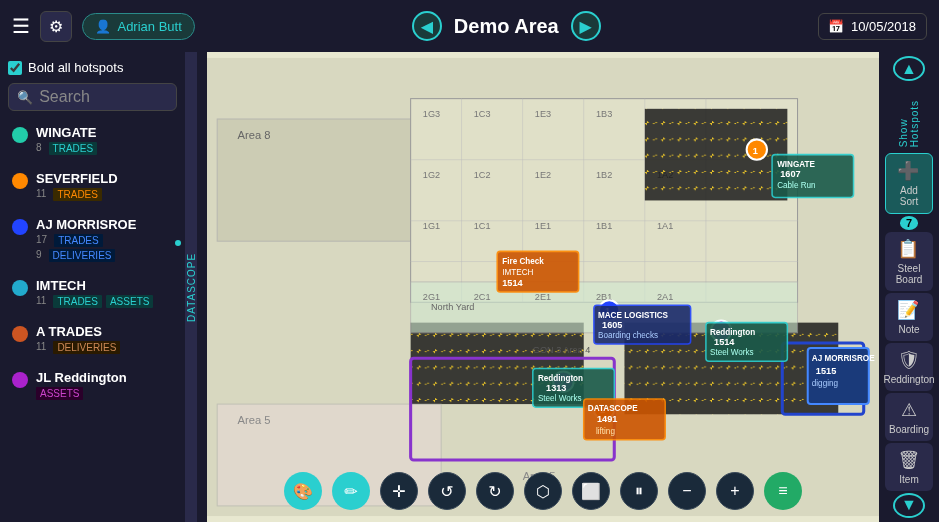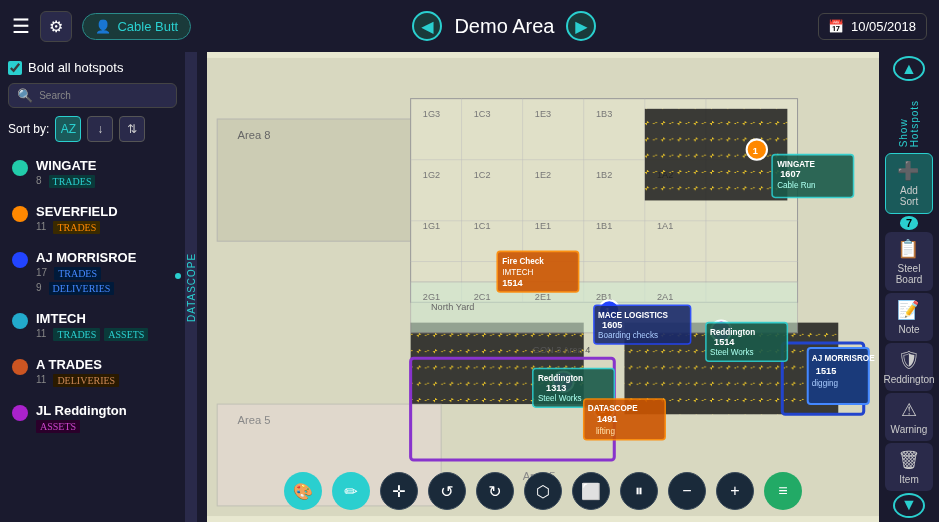--- a/index.html
+++ b/index.html
@@ -57,21 +57,21 @@
       border-radius: 50%;
       color: #2acfcf;
       width: 30px; height: 30px;
       cursor: pointer;
       font-size: 16px;
       display: flex; align-items: center; justify-content: center;
     }
     .header-title {
       color: #fff;
       font-size: 20px;
-      font-weight: normal;
+      font-weight: bold;
     }
     .header-right {
       display: flex; align-items: center; gap: 8px;
     }
     .date-btn {
       background: #1a1a2e;
       border: 1px solid #444;
       border-radius: 6px;
       color: #fff;
       padding: 5px 10px;
@@ -119,21 +119,21 @@
       padding: 4px 8px;
       gap: 6px;
       margin-bottom: 8px;
     }
     .search-icon { color: #888; font-size: 13px; }
     .search-input {
       background: transparent;
       border: none;
       outline: none;
       color: #fff;
-      font-size: 10px;
+      font-size: 16px;
       width: 100%;
     }
     .search-input::placeholder { color: #888; }
     .sort-row {
       display: flex;
       align-items: center;
       gap: 6px;
       margin-bottom: 10px;
       color: #fff;
       font-size: 12px;
@@ -169,21 +169,20 @@
     }
     .company-info { display: flex; flex-direction: column; }
     .company-name { color: #fff; font-size: 13px; font-weight: bold; }
     .company-tags { display: flex; gap: 4px; flex-wrap: wrap; margin-top: 2px; }
     .company-tag {
       font-size: 10px;
       color: #2acfcf;
       background: #0a3a3a;
       border-radius: 1px;
       padding: 1px 4px;
-      font-family: Liberation Serif, serif;
     }
     .company-tag.orange { color: #ff8800; background: #3a2a00; }
     .company-tag.blue { color: #4488ff; background: #001a3a; }
     .company-tag.brown { color: #cc8855; background: #2a1a00; }
     .company-tag.purple { color: #cc44cc; background: #2a002a; }
     .company-count {
       font-size: 10px;
       color: #888;
       margin-right: 3px;
     }
@@ -297,21 +296,21 @@
   </style>
 </head>
 <body>
 
 <div class="header">
   <div class="header-left">
     <span class="hamburger-icon">☰</span>
     <button class="gear-btn">⚙</button>
     <button class="user-btn">
       <span>👤</span>
-      <span>Cable Butt</span>
+      <span>Adrian Butt</span>
     </button>
   </div>
   <div class="header-center">
     <button class="nav-btn">◀</button>
     <span class="header-title">Demo Area</span>
     <button class="nav-btn">▶</button>
   </div>
   <div class="header-right">
     <button class="date-btn">
       <span>📅</span>
@@ -323,26 +322,20 @@
 <div class="main-content">
 
   <div class="left-sidebar">
     <div class="bold-hotspots">
       <input type="checkbox" class="checkbox" checked="" style="">
       <span>Bold all hotspots</span>
     </div>
     <div class="search-box">
       <span class="search-icon">🔍</span>
       <input type="text" class="search-input" placeholder="Search" style="">
-    </div>
-    <div class="sort-row">
-      <span>Sort by:</span>
-      <button class="sort-btn active">AZ</button>
-      <button class="sort-btn">↓</button>
-      <button class="sort-btn">⇅</button>
     </div>
 
     <div class="company-list">
 
       <div class="company-item">
         <div class="company-dot" style="background:#22ccaa;"></div>
         <div class="company-info">
           <span class="company-name">WINGATE</span>
           <div class="company-tags">
             <span class="company-count">8</span>
@@ -582,21 +575,21 @@
     <button class="right-btn">
       <span class="icon">📝</span>
       <span>Note</span>
     </button>
     <button class="right-btn">
       <span class="icon">🛡</span>
       <span>Reddington</span>
     </button>
     <button class="right-btn">
       <span class="icon">⚠</span>
-      <span>Warning</span>
+      <span>Boarding</span>
     </button>
     <button class="right-btn">
       <span class="icon">🗑</span>
       <span>Item</span>
     </button>
     <button class="right-arrow">▼</button>
   </div>
 
 </div>
 

